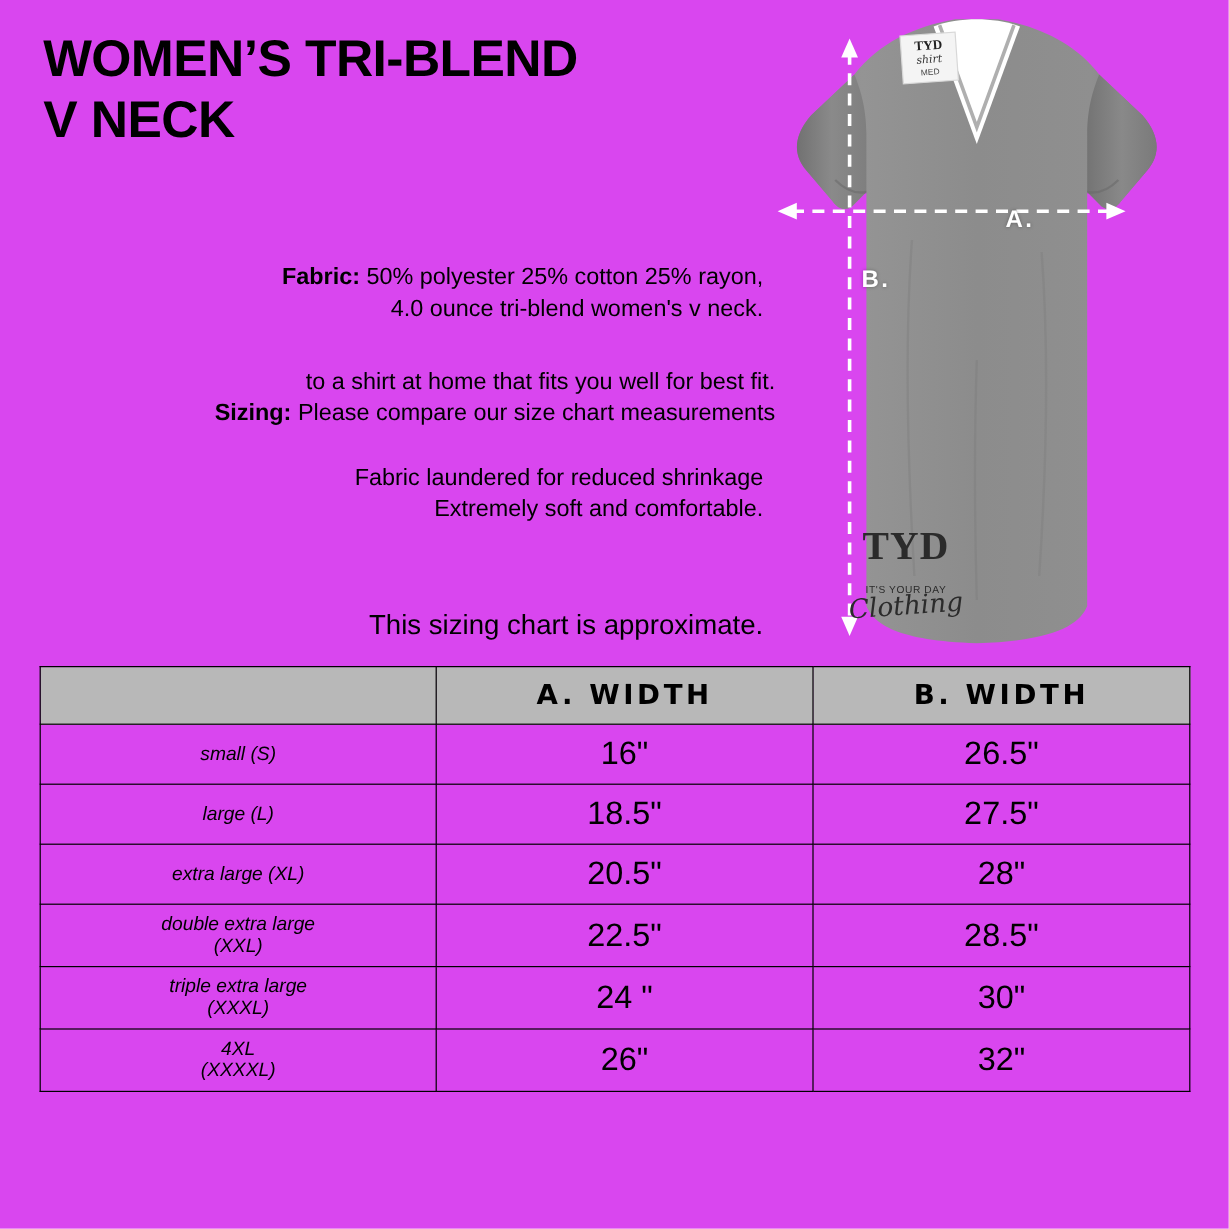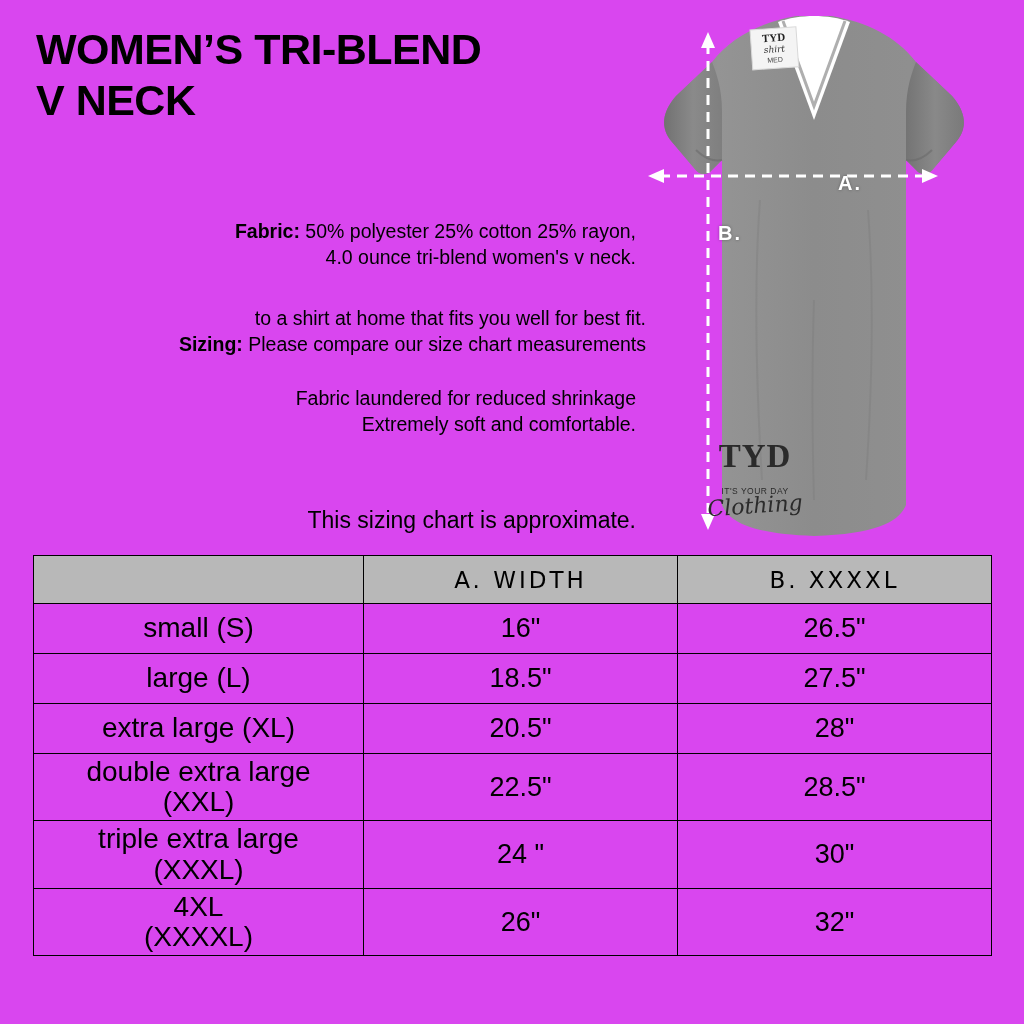--- a/index.html
+++ b/index.html
@@ -112,29 +112,30 @@
   .size-table th, .size-table td {
     border: 1px solid #000;
     text-align: center;
     vertical-align: middle;
     padding: 0;
   }
   .size-table thead th {
     background: #b8b8b8;
     height: 48px;
     font-family: "DejaVu Sans", sans-serif;
-    font-weight: normal;
+    font-weight: bold;
     font-size: 23px;
     letter-spacing: 3px;
   }
   .size-table thead th.blank { background: #b8b8b8; }
   .size-table td.lbl {
-    font-size: 28px;
+    font-size: 16px;
     line-height: 1.08;
     padding: 3px 4px;
+    font-style: italic;
   }
   .size-table td.val {
     font-size: 27px;
   }
   .col-size  { width: 330px; }
   .col-width { width: 314px; }
   .col-len   { width: 314px; }
   .row-h { height: 50px; }
   .row-h2 { height: 52px; }
 </style>
@@ -252,21 +253,21 @@
   <table class="size-table">
     <colgroup>
       <col class="col-size">
         <col class="col-width">
         <col class="col-len">
     </colgroup>
     <thead>
       <tr>
         <th class="blank"></th>
         <th>A. WIDTH</th>
-        <th>B. XXXXL</th>
+        <th>B. WIDTH</th>
       </tr>
     </thead>
     <tbody>
       <tr class="row-h">
         <td class="lbl">small (S)</td>
         <td class="val">16"</td>
         <td class="val">26.5"</td>
       </tr>
       <tr class="row-h">
         <td class="lbl">large (L)</td>

